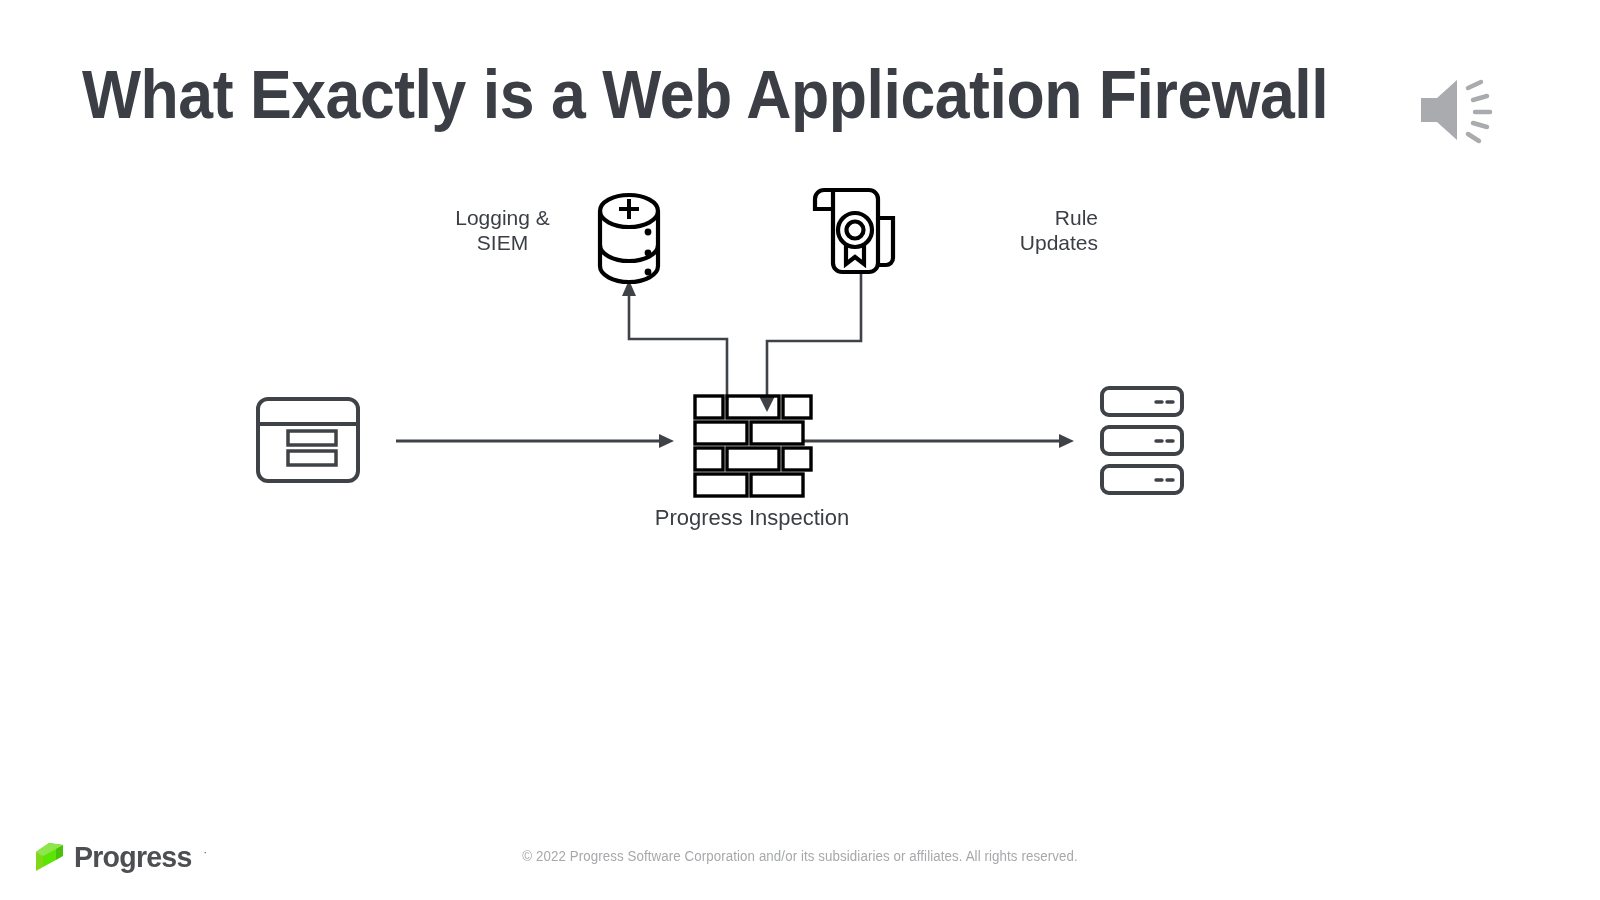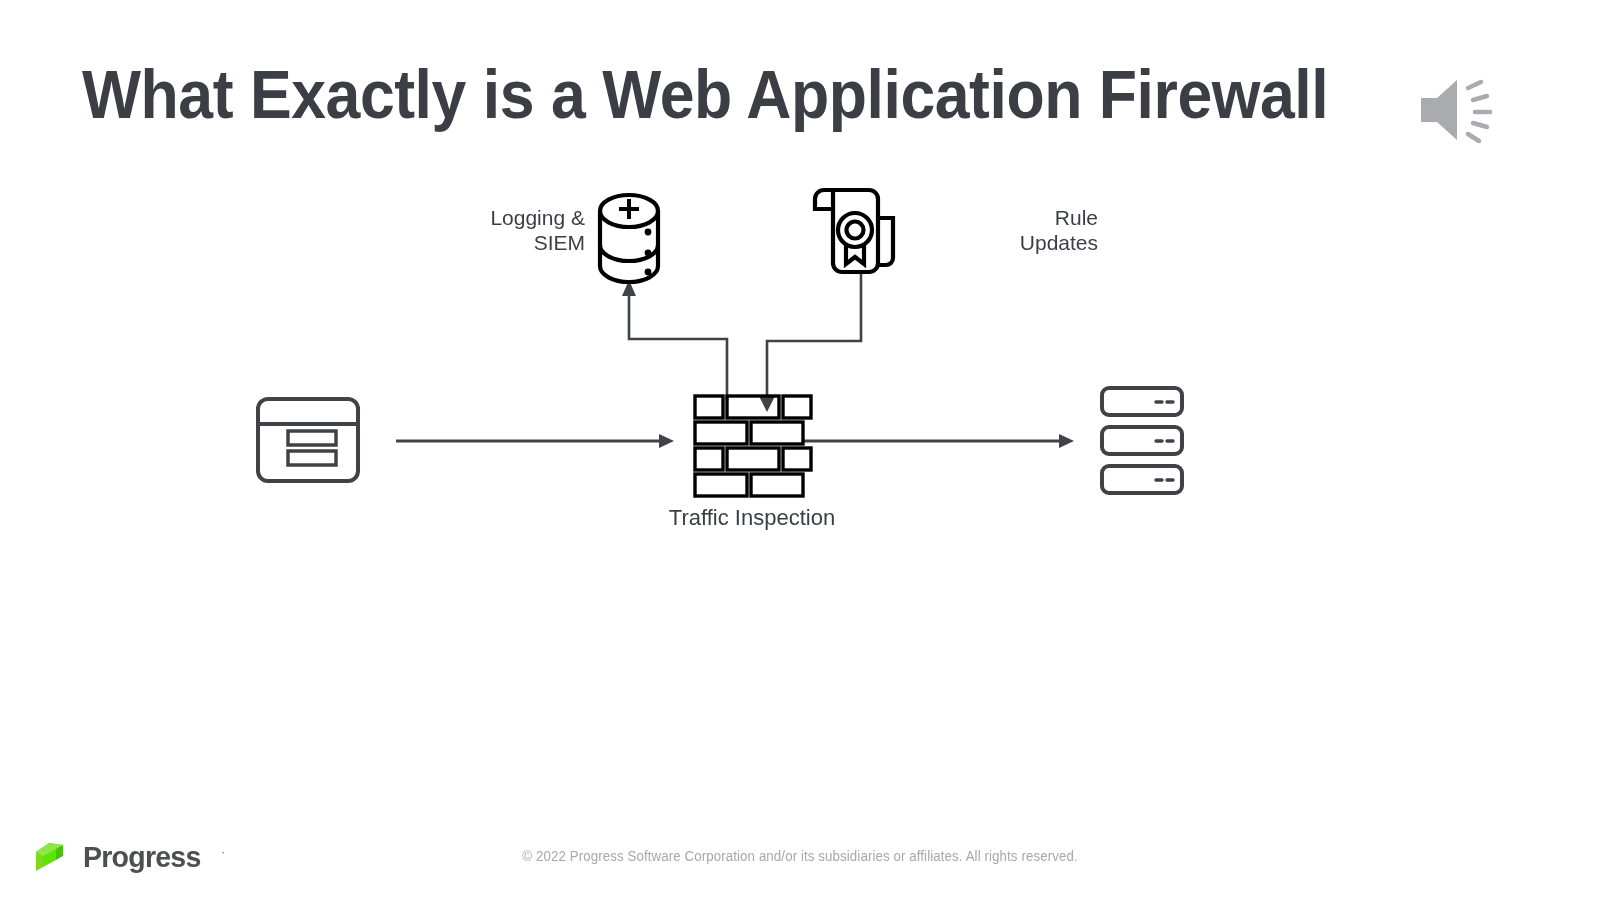--- a/index.html
+++ b/index.html
@@ -54,21 +54,21 @@
     font-family: "Liberation Sans", sans-serif;
     font-size: 21px;
     color: #3b3f45;
     line-height: 1.18;
     white-space: pre-line;
   }
   #label-logging {
     left: 420px;
     top: 206px;
     width: 165px;
-    text-align: right;
+    text-align: center;
   }
   #label-rule {
     left: 918px;
     top: 206px;
     width: 180px;
     text-align: right;
   }
   #label-traffic {
     left: 612px;
     top: 505px;
@@ -90,21 +90,21 @@
     transform: scaleX(0.95);
     transform-origin: center center;
   }
   #progress-logo {
     position: absolute;
     left: 32px;
     top: 838px;
     height: 38px;
     display: flex;
     align-items: center;
-    gap: 15px;
+    gap: 6px;
   }
   #progress-wordmark {
     font-family: "Liberation Sans", sans-serif;
     font-size: 30px;
     font-weight: bold;
     color: #4d4f53;
     letter-spacing: -0.8px;
     transform: scaleX(0.95);
     transform-origin: left center;
   }
@@ -227,21 +227,21 @@
       </g>
     </svg>
 
     
     <div class="diagram-label" id="label-logging">Logging &amp;
 SIEM</div>
 
     <div class="diagram-label" id="label-rule">Rule
 Updates</div>
 
-    <div class="diagram-label" id="label-traffic">Traffic Inspection</div>
+    <div class="diagram-label" id="label-traffic">Progress Inspection</div>
   </div>
 
   <div id="footer-copyright">© 2022 Progress Software Corporation and/or its subsidiaries or affiliates. All rights reserved.</div>
 
   <div id="progress-logo">
     <svg width="36" height="34" viewBox="0 0 36 34">
       <polygon points="4,12 4,31 11,27 11,16" fill="#7fd818"></polygon>
       <polygon points="11,16 11,27 24,20 24,9" fill="#5ce500"></polygon>
       <polygon points="24,9 24,20 31,16 31,5 17,3 4,12 11,16" fill="#3fbf00" opacity="0.95"></polygon>
       <polygon points="4,12 17,3 31,5 24,9 11,16" fill="#8fe64a"></polygon>

